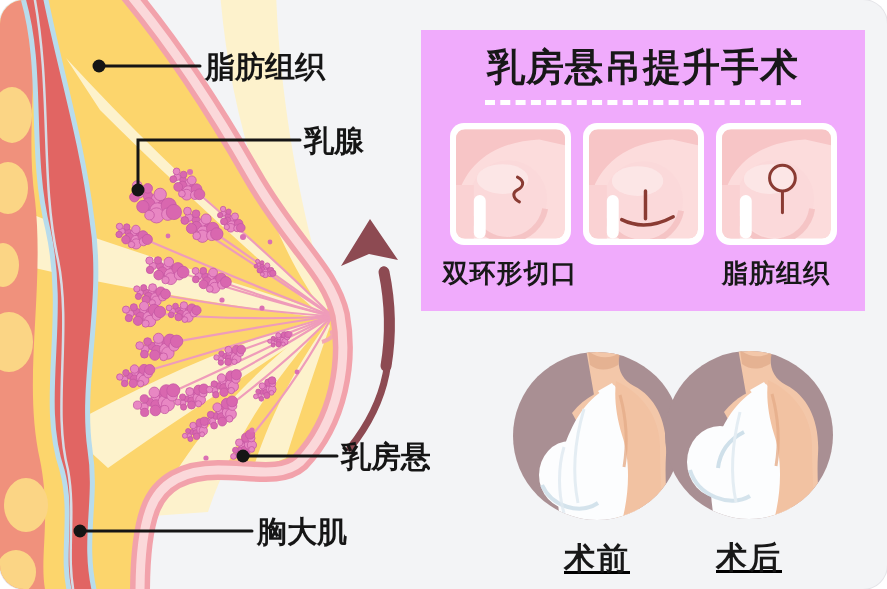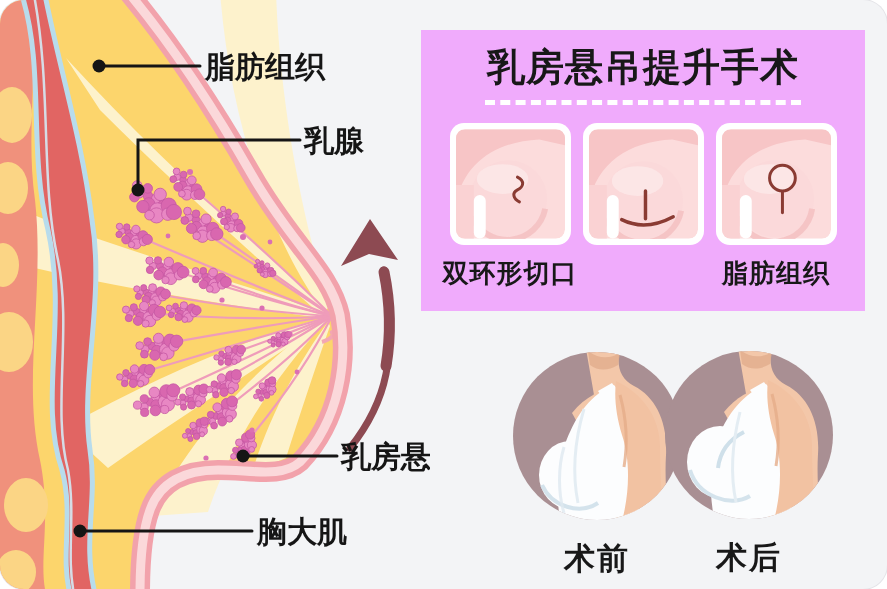--- a/index.html
+++ b/index.html
@@ -11,21 +11,21 @@
 
   .panel{position:absolute;left:421px;top:30px;width:444px;height:281px;background:#f0abfc;}
   .panel-title{margin-top:12px;text-align:center;font-size:38px;font-weight:700;color:#181818;letter-spacing:1px;}
   .dashes{width:316px;margin:7px auto 0;border-top:5px dashed #ffffff;height:0;}
   .options{display:flex;justify-content:center;gap:2px;margin-top:18px;}
   .option{width:131px;display:flex;flex-direction:column;align-items:center;}
   .card{width:121px;height:122px;background:#ffffff;border-radius:14px;padding:0;display:flex;align-items:center;justify-content:center;}
   .card svg{border-radius:9px;}
   .option-label{margin-top:11px;font-size:26px;font-weight:700;color:#181818;white-space:nowrap;letter-spacing:1px;}
 
-  .compare-fig{position:absolute;width:170px;margin:0;text-align:center;}
+  .compare-fig{position:absolute;width:170px;margin:0;text-align:center;text-decoration:underline;}
   .fig-before{left:512px;top:351px;}
   .fig-after{left:664px;top:350px;}
   .compare-fig figcaption{margin-top:13px;font-size:31px;font-weight:700;color:#181818;letter-spacing:2px;}
 </style>
 </head>
 <body>
 
 <div class="page">
 
   <svg id="anatomy-svg" class="anatomy" width="430" height="589" viewBox="0 0 430 589">

